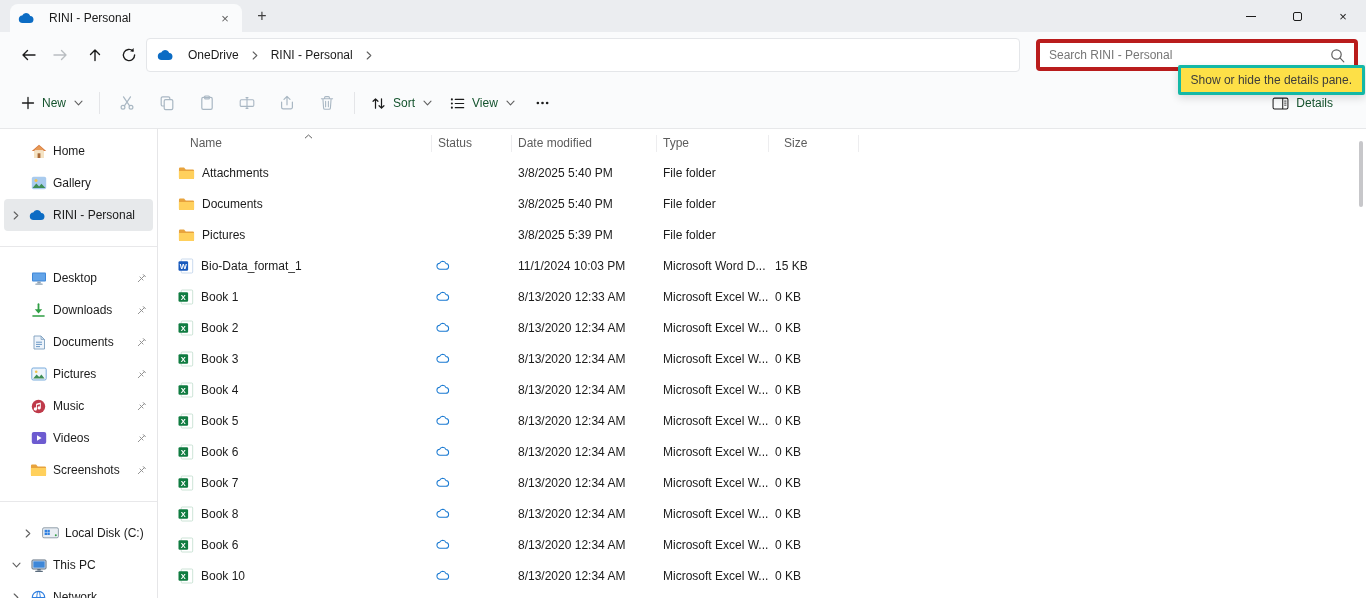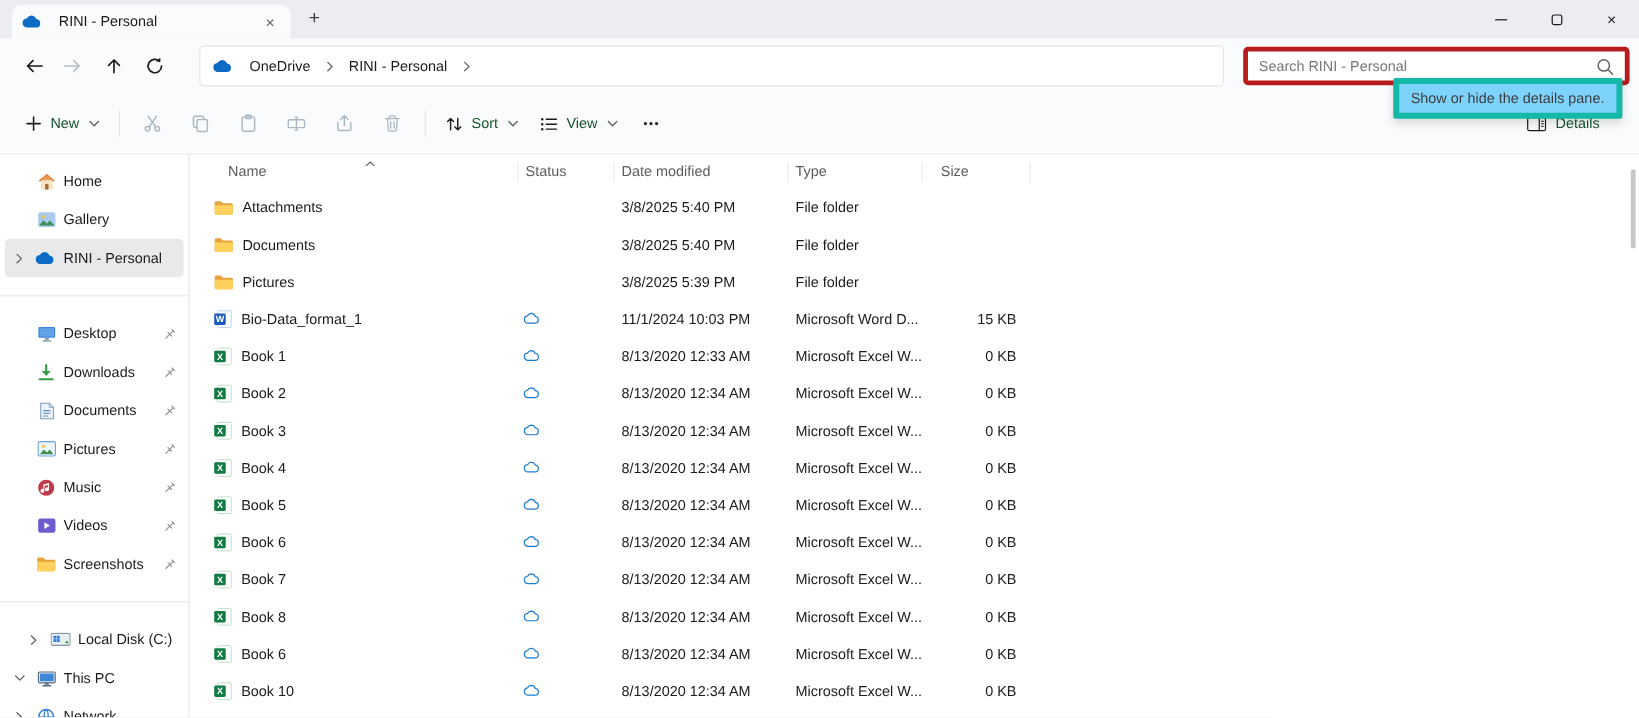--- a/index.html
+++ b/index.html
@@ -16,21 +16,21 @@
   .win-controls{margin-left:auto;display:flex;height:32px;align-self:flex-start}
   .wc{width:46px;height:32px;display:flex;align-items:center;justify-content:center;color:#1b1b1b;font-size:13px}
   .min-glyph{width:10px;height:1px;background:#1b1b1b;display:inline-block}
   .max-glyph{width:9px;height:9px;border:1px solid #1b1b1b;border-radius:2px;display:inline-block}
 
   
   .chrome{background:#fafbfc;flex:0 0 auto}
   .navbar{height:46px;display:flex;align-items:center;padding:0 8px 0 10px}
   .nav-btn{width:34px;height:34px;display:flex;align-items:center;justify-content:center;border-radius:4px;color:#1b1b1b;flex:0 0 auto}
   .nav-btn.disabled{color:#b9bdc1}
-  .address-bar{flex:1;height:34px;margin-left:20px;background:#fff;border:1px solid #e4e6e9;border-radius:4px;display:flex;align-items:center;padding:0 10px;gap:4px}
+  .address-bar{flex:1;height:34px;margin-left:0;background:#fff;border:1px solid #e4e6e9;border-radius:4px;display:flex;align-items:center;padding:0 10px;gap:4px}
   .crumb{padding:2px 4px;border-radius:3px;white-space:nowrap}
   .crumb-sep{display:flex;align-items:center;color:#5f5f5f;padding:0 5px}
   .addr-icon{display:flex;margin-right:4px}
   .search-box{width:322px;height:32px;margin-left:16px;background:#fff;border:4px solid #b91c1c;border-radius:4px;display:flex;align-items:center;padding:0 9px;flex:0 0 auto}
   .search-box input{flex:1;border:none;outline:none;font:inherit;color:#1b1b1b;background:transparent;min-width:0}
   .search-box input::placeholder{color:#767676}
   .search-icon{color:#5f5f5f;display:flex}
 
   .toolbar{height:51px;display:flex;align-items:center;padding:0 12px;border-bottom:1px solid #e7e8ea}
   .tb-btn{display:flex;align-items:center;gap:7px;padding:7px 9px;border-radius:4px;background:none;border:none;font:inherit;color:#14532d;cursor:default}
@@ -58,26 +58,26 @@
   .hrow{display:grid;grid-template-columns:258px 80px 145px 112px 90px;height:28px;align-items:center;color:#5c5c5c;position:relative}
   .hcell{padding:0 6px;border-right:1px solid #ededef;height:17px;display:flex;align-items:center;white-space:nowrap}
   .hcell.h0{padding-left:16px}
   .hcell.h4{padding-left:15px}
   .sort-caret{position:absolute;left:130px;top:-1px;color:#5f5f5f}
   .frow{display:grid;grid-template-columns:258px 80px 145px 112px 90px;height:31px;align-items:center}
   .cell{padding:0 6px;white-space:nowrap;overflow:hidden}
   .cname{display:flex;align-items:center;gap:7px;padding-left:4px}
   .f-ic{display:flex;flex:0 0 auto}
   .cstatus{display:flex;align-items:center;padding-left:4px;color:#1a7ad2}
-  .c-size{text-align:right;padding-right:12px}
+  .c-size{text-align:left;padding-right:12px}
 
   .scrollbar{position:absolute;right:0;top:2px;bottom:2px;width:10px}
   .thumb{position:absolute;right:3px;top:10px;width:4px;height:66px;border-radius:2px;background:#c7c7ca}
 
-  .tooltip{position:fixed;top:65px;right:14px;background:#7dd3fc;border:5px solid #14b8a6;border-radius:2px;padding:5px 10px;color:#3c3c3c;box-shadow:0 3px 8px rgba(0,0,0,.14);z-index:50;white-space:nowrap}
+  .tooltip{position:fixed;top:65px;right:1px;background:#fde047;border:3px solid #14b8a6;border-radius:2px;padding:5px 10px;color:#3c3c3c;box-shadow:0 3px 8px rgba(0,0,0,.14);z-index:50;white-space:nowrap}
 </style>
 </head>
 <body>
 
 <div class="window">
 
   <div class="titlebar">
     <div class="tab">
       <span class="addr-icon">
           <svg width="19" height="13" viewBox="0 0 19 13">

